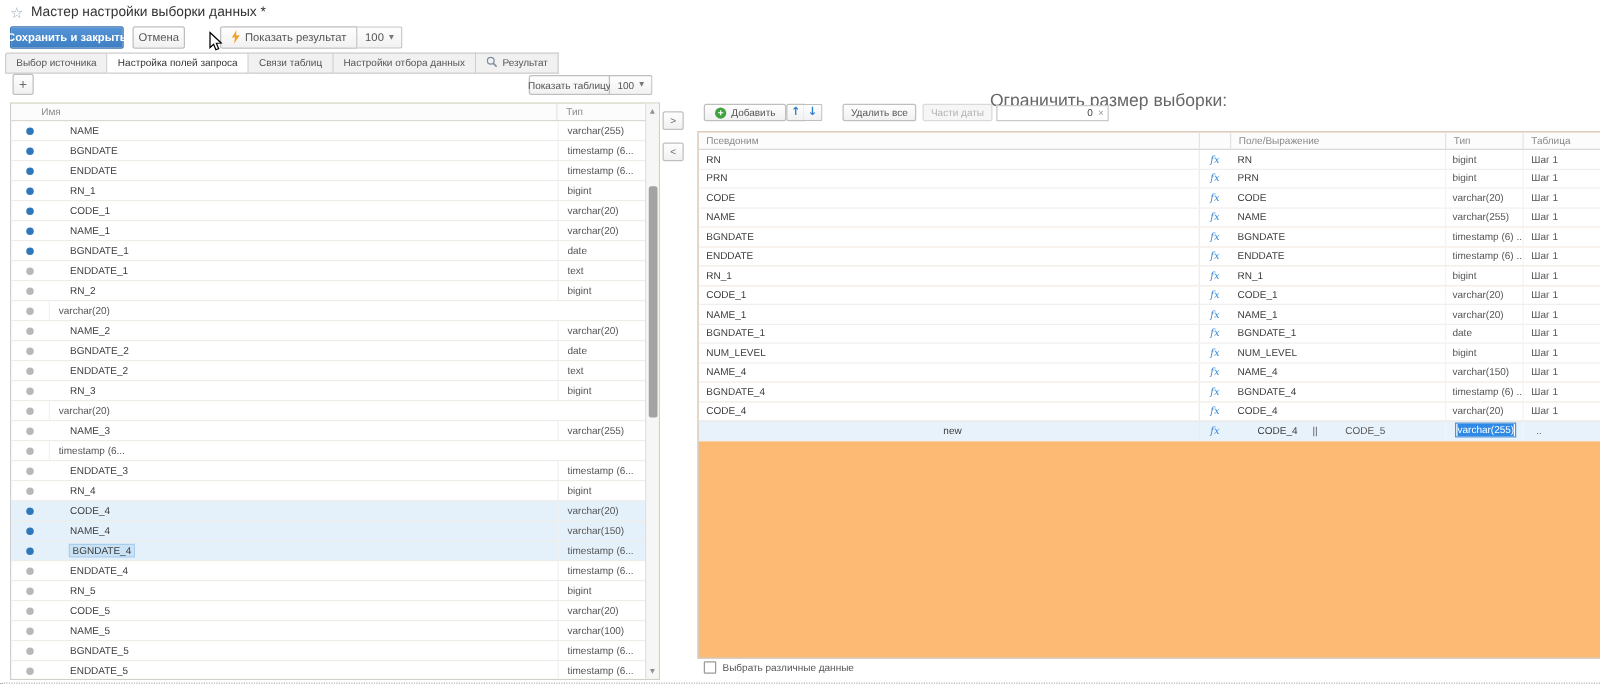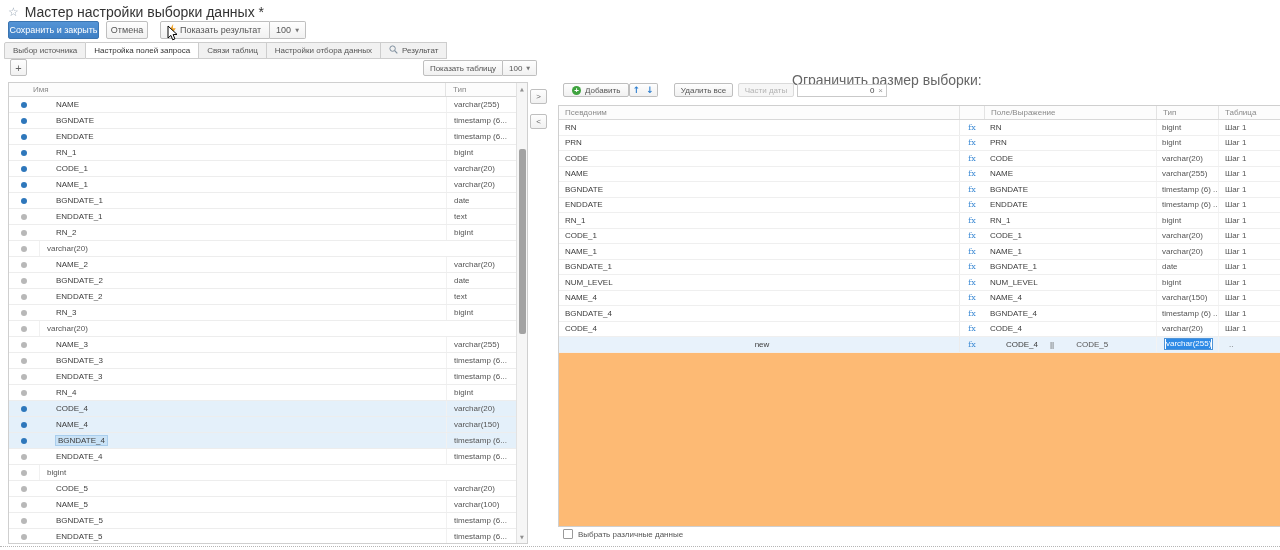--- a/index.html
+++ b/index.html
@@ -2,27 +2,27 @@
 <html><head>
 <meta charset="utf-8">
 <style>
 *{box-sizing:border-box;margin:0;padding:0;}
 html,body{width:1280px;height:550px;}
 body{font-family:"Liberation Sans",sans-serif;background:#fff;position:relative;overflow:hidden;color:#444;}
 .abs{position:absolute;}
 
 .titlebar{left:8px;top:4px;display:flex;align-items:center;gap:6px;}
 .star{font-family:"DejaVu Sans",sans-serif;font-size:12px;color:#98a6b5;line-height:12px;}
-.title{font-size:14px;color:#333;}
+.title{font-size:11px;color:#333;}
 
 .toolbar{left:8px;top:21px;display:flex;align-items:center;}
 .btn{font-size:9px;color:#555;background:linear-gradient(#fefefe,#f1f1f1);border:1px solid #bfbfbf;border-radius:2px;height:18px;display:inline-flex;align-items:center;justify-content:center;padding:0 8px;white-space:nowrap;cursor:default;}
-.btn.primary{background:linear-gradient(#5494d6,#3e7fc4);border-color:#3a74b0;color:#fff;font-weight:normal;width:91px;}
+.btn.primary{background:linear-gradient(#5494d6,#3e7fc4);border-color:#3a74b0;color:#fff;font-weight:bold;width:91px;}
 .btn.cancel{margin-left:7px;width:42px;}
-.btn.showres{margin-left:12px;gap:4px;}
+.btn.showres{margin-left:28px;gap:4px;}
 .dd{border-left:0;border-radius:0 2px 2px 0;gap:4px;padding:0 6px;}
 .btn.showres{border-radius:2px 0 0 2px;}
 .caret{font-family:"DejaVu Sans",sans-serif;font-size:5px;color:#777;}
 
 .tabs{left:4px;top:42px;display:flex;height:17px;}
 .tab{font-size:8px;color:#555;background:#f1f1f1;border:1px solid #cdcdcd;border-left:0;display:inline-flex;align-items:center;gap:4px;padding:0 8px;white-space:nowrap;}
 .tab:first-child{border-left:1px solid #cdcdcd;border-radius:2px 0 0 0;}
 .tab.active{background:#fff;font-weight:normal;color:#333;}
 
 .plusbtn{left:10px;top:59px;width:17px;height:17px;font-size:11px;color:#666;padding:0;}
@@ -59,21 +59,21 @@
 .clearx{color:#999;font-size:8px;}
 
 .rtable{left:558px;top:105px;width:723px;height:422px;border:1px solid #cfcfcf;background:#fdba74;}
 .rhead{display:grid;grid-template-columns:400px 25px 172px 62px 1fr;height:14px;border-bottom:1px solid #d8d8d8;background:#fcfcfc;font-size:8px;color:#8a8a8a;align-items:center;}
 .rhead span{padding-left:6px;border-left:1px solid #e3e3e3;height:100%;display:flex;align-items:center;}
 .rhead span:first-child{border-left:0;}
 .rrow{display:grid;grid-template-columns:400px 25px 172px 62px 1fr;height:15.5px;border-bottom:1px solid #efefef;font-size:8px;align-items:center;background:#fff;}
 .rrow.editing{background:#e8f2fb;text-align:center;}
 .calias{padding-left:6px;color:#3c3c3c;}
 .cfx{display:flex;justify-content:center;align-items:center;border-left:1px solid #ececec;height:100%;}
-.fx{font-family:"DejaVu Serif",serif;color:#3f8cd5;font-size:8px;}
+.fx{font-family:"DejaVu Serif",serif;font-style:italic;color:#3f8cd5;font-size:8px;}
 .cfield{padding-left:6px;color:#3c3c3c;height:100%;display:flex;align-items:center;}
 .crtype{padding-left:5px;color:#555;white-space:nowrap;overflow:hidden;height:100%;display:flex;align-items:center;border-left:1px solid #f3f3f3;}
 .crtable{padding-left:6px;color:#555;height:100%;display:flex;align-items:center;border-left:1px solid #f3f3f3;}
 .exprpart{margin-left:16px;}
 .exprop{margin-left:12px;color:#555;}
 .typeedit{margin-left:2px;height:12px;border:1px solid #4f94d8;background:#fff;display:inline-flex;align-items:center;padding:0 1px;}
 .seltext{background:#2e8ae6;color:#fff;font-size:8px;line-height:10px;}
 .morebtn{margin-left:4px;color:#666;font-size:8px;}
 
 .chkrow{left:563px;top:529px;display:flex;align-items:center;gap:5px;}
@@ -122,21 +122,21 @@
     <span><svg width="9" height="9" viewBox="0 0 9 9">
           <circle cx="3.6" cy="3.6" r="2.7" fill="none" stroke="#7f8f9e" stroke-width="1"></circle>
           <line x1="5.7" y1="5.7" x2="8.3" y2="8.3" stroke="#7f8f9e" stroke-width="1.2"></line>
         </svg></span>
     <span>Результат</span>
   </div>
 </div>
 
 <button class="abs btn plusbtn">+</button>
 <div class="abs lefttop-group">
-  <button class="btn small" style="border-radius:2px 0 0 2px;width:80px;">Показать таблицу</button>
+  <button class="btn small" style="border-radius:2px 0 0 2px;width:65px;">Показать таблицу</button>
   <button class="btn small dd">
     <span>100</span>
     <span class="caret">▼</span>
   </button>
 </div>
 
 <div class="abs ltable">
   <div class="lhead">
     <span></span>
     <span>Имя</span>
@@ -250,21 +250,20 @@
         <span class="cdot">
           <i class="dot gray"></i>
         </span>
         <span class="cname"><span class="">NAME_3</span></span>
         <span class="ctype">varchar(255)</span>
       </div>
       <div class="lrow">
         <span class="cdot">
           <i class="dot gray"></i>
         </span>
-        <span class="cname"><span class="">BGNDATE_3</span></span>
         <span class="ctype">timestamp (6...</span>
       </div>
       <div class="lrow">
         <span class="cdot">
           <i class="dot gray"></i>
         </span>
         <span class="cname"><span class="">ENDDATE_3</span></span>
         <span class="ctype">timestamp (6...</span>
       </div>
       <div class="lrow">
@@ -299,20 +298,21 @@
         <span class="cdot">
           <i class="dot gray"></i>
         </span>
         <span class="cname"><span class="">ENDDATE_4</span></span>
         <span class="ctype">timestamp (6...</span>
       </div>
       <div class="lrow">
         <span class="cdot">
           <i class="dot gray"></i>
         </span>
+        <span class="cname"><span class="">RN_5</span></span>
         <span class="ctype">bigint</span>
       </div>
       <div class="lrow">
         <span class="cdot">
           <i class="dot gray"></i>
         </span>
         <span class="cname"><span class="">CODE_5</span></span>
         <span class="ctype">varchar(20)</span>
       </div>
       <div class="lrow">

